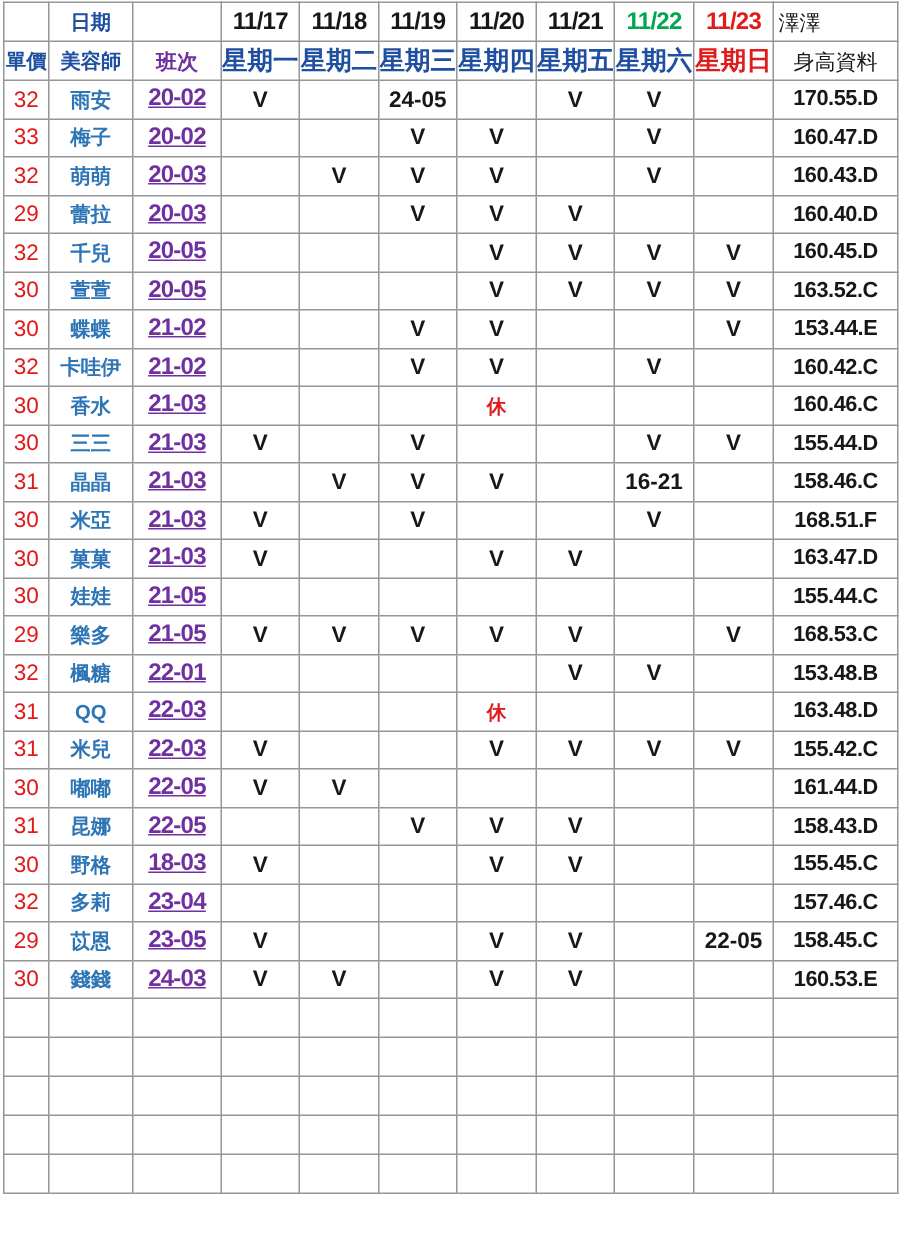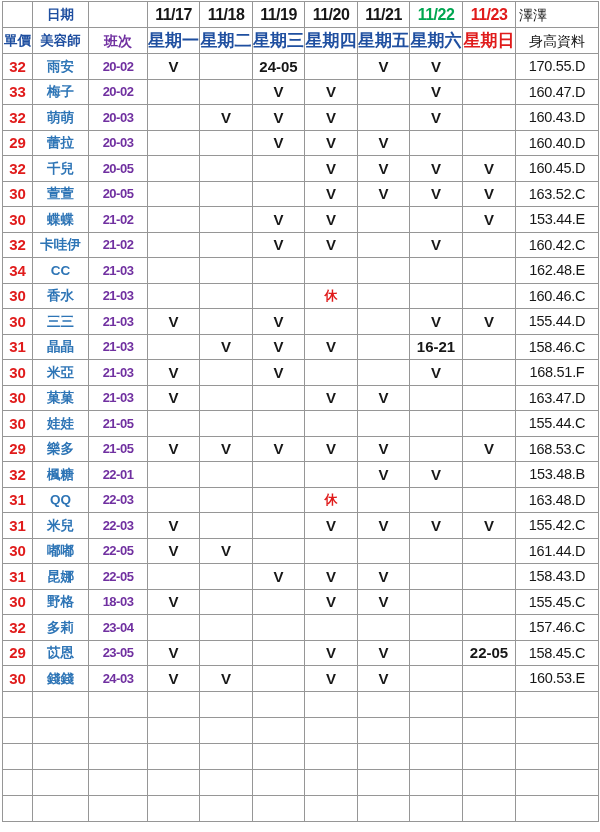--- a/index.html
+++ b/index.html
@@ -28,26 +28,26 @@
 
   .h-blue{color:var(--blue-head);font-weight:bold;font-size:13.5px;}
   .h-purple{color:var(--purple);font-weight:bold;font-size:14px;}
   .h-black{color:var(--ink);font-weight:normal;font-size:14px;}
   .date-cell{color:var(--ink);font-weight:bold;font-size:16px;letter-spacing:-0.5px;}
   .date-cell.green{color:var(--green);}
   .date-cell.red{color:var(--red);}
   .day-label{color:var(--blue-head);font-weight:bold;font-size:17px;}
   .day-label.red{color:var(--red);}
 
-  td.price{color:var(--red);font-weight:bold;font-size:15px;}
+  td.price{color:var(--red);font-weight:normal;font-size:15px;}
   td.name{color:var(--blue-name);font-weight:bold;font-size:13.5px;}
-  td.shift{color:var(--purple);font-weight:bold;font-size:13px;letter-spacing:-0.5px;}
+  td.shift{color:var(--purple);font-weight:bold;font-size:16px;letter-spacing:-0.5px;text-decoration:underline;}
   td.day{color:var(--ink);font-weight:bold;font-size:15px;}
   td.day.rest{color:var(--red);font-size:13px;}
-  td.height{color:var(--ink);font-weight:normal;font-size:14.5px;letter-spacing:-0.3px;}
+  td.height{color:var(--ink);font-weight:bold;font-size:14.5px;letter-spacing:-0.3px;}
 </style>
 </head>
 <body>
 
 <div class="page">
   <table class="grid">
     <colgroup>
       <col style="width:30px">
         <col style="width:56px">
         <col style="width:59px">
@@ -187,33 +187,20 @@
           <td class="day"></td>
           <td class="day"></td>
           <td class="day">V</td>
           <td class="day">V</td>
           <td class="day"></td>
           <td class="day">V</td>
           <td class="day"></td>
           <td class="height">160.42.C</td>
         </tr>
         <tr class="data-row">
-          <td class="price">34</td>
-          <td class="name">CC</td>
-          <td class="shift">21-03</td>
-          <td class="day"></td>
-          <td class="day"></td>
-          <td class="day"></td>
-          <td class="day"></td>
-          <td class="day"></td>
-          <td class="day"></td>
-          <td class="day"></td>
-          <td class="height">162.48.E</td>
-        </tr>
-        <tr class="data-row">
           <td class="price">30</td>
           <td class="name">香水</td>
           <td class="shift">21-03</td>
           <td class="day"></td>
           <td class="day"></td>
           <td class="day"></td>
           <td class="day rest">休</td>
           <td class="day"></td>
           <td class="day"></td>
           <td class="day"></td>

